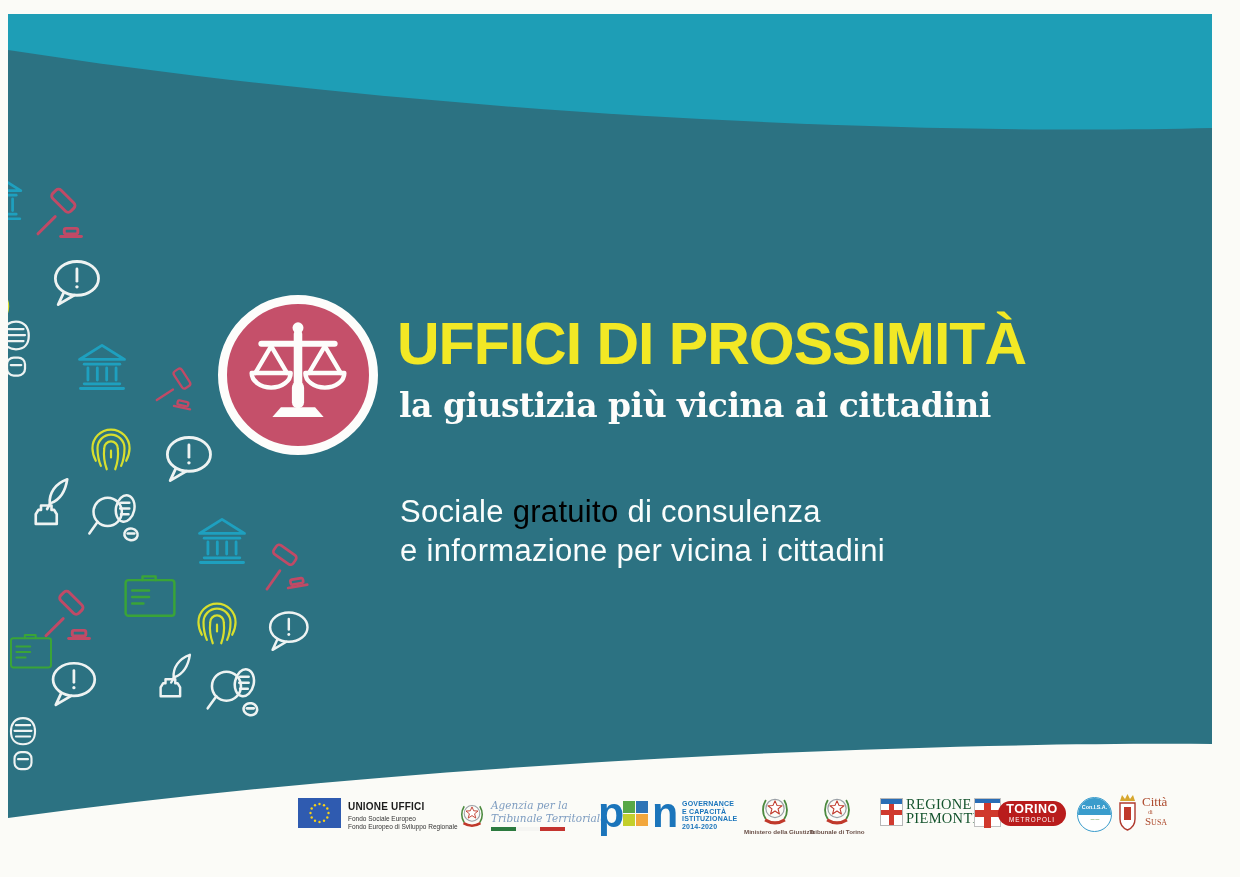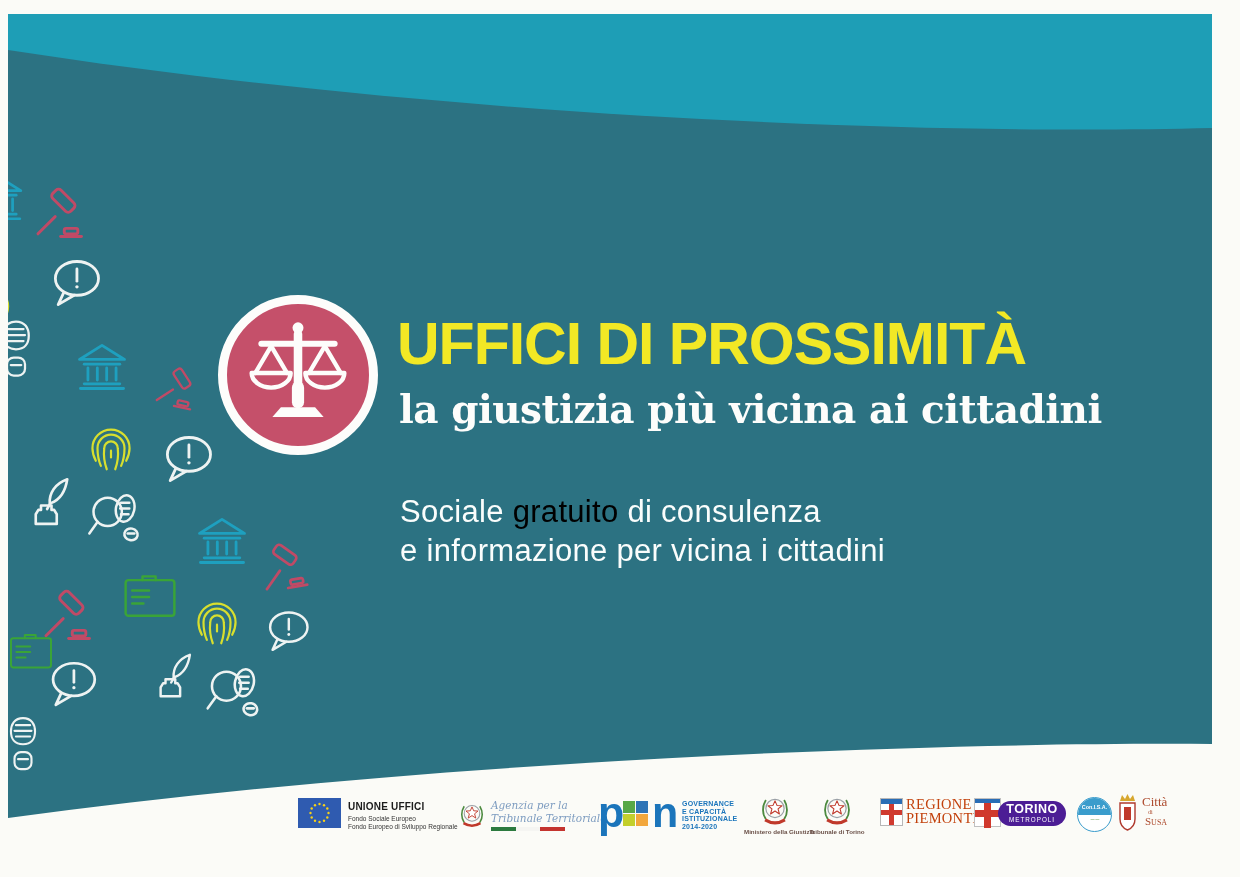--- a/index.html
+++ b/index.html
@@ -17,21 +17,21 @@
   }
   .badge svg{position:absolute;left:10px;top:8px;width:122px;height:122px;}
   .title{
     position:absolute;left:397px;top:315px;margin:0;
     font-size:59px;font-weight:bold;letter-spacing:-1px;line-height:1;
     color:#f2e825;white-space:nowrap;
   }
   .subtitle{
     position:absolute;left:399px;top:386px;
     font-family:"DejaVu Serif",serif;font-weight:bold;
-    font-size:39px;letter-spacing:-0.5px;color:#fdfdfb;white-space:nowrap;
+    font-size:33px;letter-spacing:-0.5px;color:#fdfdfb;white-space:nowrap;
   }
   .service{
     position:absolute;left:400px;top:492px;
     font-size:31px;line-height:39px;letter-spacing:.3px;color:#fafdfc;white-space:nowrap;
   }
   .service .hl{color:#000000;}
   
   .flogo{position:absolute;}
   .eu-flag{left:298px;top:798px;width:43px;height:30px;}
   .eu-text{left:348px;top:801px;color:#1c1c1c;}
@@ -53,27 +53,27 @@
   .emb-trib{left:821px;top:794px;width:32px;height:35px;}
   .cap{font-size:6.2px;font-weight:bold;color:#6a5048;text-align:center;white-space:nowrap;}
   .cap-min{left:744px;top:828px;width:62px;}
   .cap-trib{left:806px;top:828px;width:62px;}
   .rp-shield{left:880px;top:798px;width:23px;height:28px;background:#fff;
              border:1px solid #b7b7b7;box-sizing:border-box;position:absolute;}
   .rp-shield .bar{position:absolute;left:0;top:0;width:100%;height:5px;background:#2a6db5;}
   .rp-shield .v{position:absolute;left:8px;top:5px;width:5px;height:21px;background:#d03a2f;}
   .rp-shield .h{position:absolute;left:0;top:11px;width:100%;height:5px;background:#d03a2f;}
   .rp-text{left:906px;top:797px;font-family:"Liberation Serif",serif;font-size:14.5px;
-           line-height:14px;color:#c2410c;letter-spacing:.3px;}
+           line-height:14px;color:#14532d;letter-spacing:.3px;}
   .tm-shield{left:974px;top:798px;width:27px;height:29px;background:#fff;
              border:1px solid #c0c0c0;box-sizing:border-box;position:absolute;}
   .tm-shield .bar{position:absolute;left:0;top:0;width:100%;height:4px;background:#2a6db5;}
   .tm-shield .v{position:absolute;left:9px;top:4px;width:7px;height:25px;background:#d0392d;}
   .tm-shield .h{position:absolute;left:0;top:11px;width:100%;height:7px;background:#d0392d;}
-  .tm-pill{left:998px;top:801px;width:68px;height:25px;border-radius:13px;background:#4c1d95;
+  .tm-pill{left:998px;top:801px;width:68px;height:25px;border-radius:13px;background:#b91c1c;
            color:#fff;text-align:center;position:absolute;}
   .tm-pill .t1{font-size:12.5px;font-weight:bold;letter-spacing:.5px;line-height:13px;margin-top:2px;}
   .tm-pill .t2{font-size:6.3px;letter-spacing:1px;line-height:7px;}
   .conisa{left:1077px;top:797px;width:35px;height:35px;border-radius:50%;
           background:#fff;border:1px solid #3a9ccc;box-sizing:border-box;overflow:hidden;position:absolute;}
   .conisa .top{height:17px;background:#3a9ccc;color:#fff;font-size:5.4px;font-weight:bold;
                text-align:center;line-height:19px;}
   .conisa .bot{font-size:8px;text-align:center;color:#7fa76a;line-height:10px;letter-spacing:-1px;}
   .susa-crest{left:1116px;top:792px;width:23px;height:44px;}
   .susa-text{left:1142px;top:795px;font-family:"Liberation Serif",serif;color:#ad4a2d;line-height:1;}

